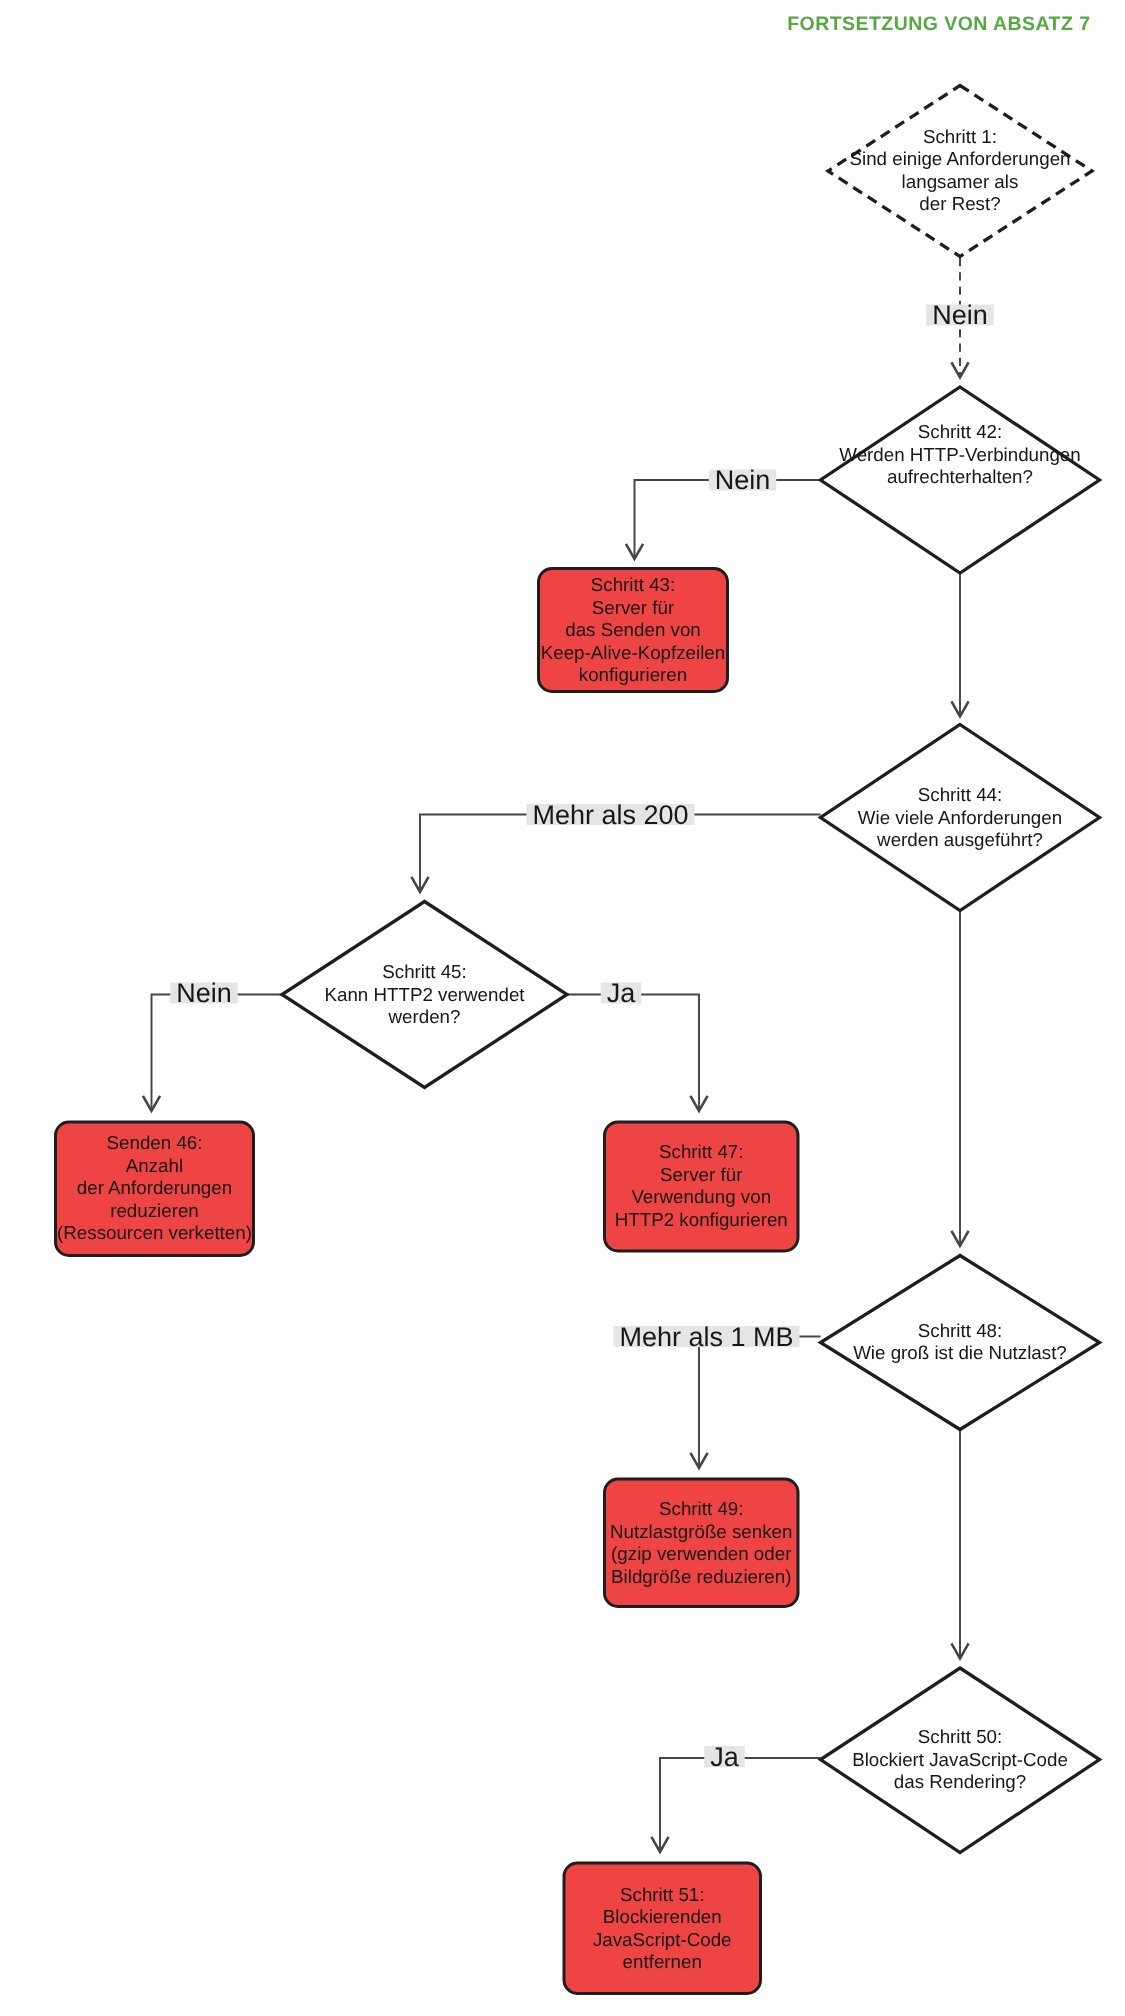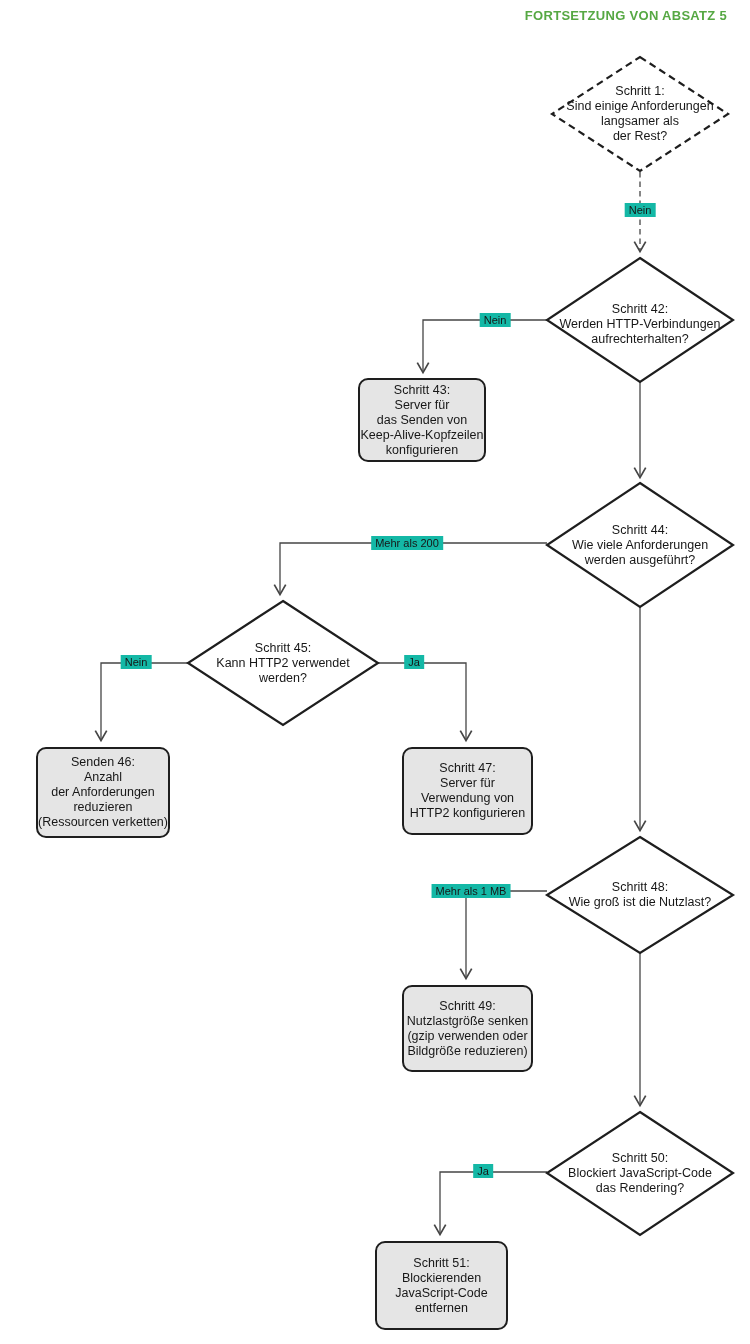--- a/index.html
+++ b/index.html
@@ -17,33 +17,33 @@
   .shape.dashed{stroke-dasharray:7 4.5;}
   .edge{fill:none;stroke:#454545;stroke-width:1.3;}
   .edge.dashed{stroke-dasharray:5.5 4;}
   .node{
     position:absolute;display:flex;flex-direction:column;align-items:center;justify-content:center;
     text-align:center;font-size:12.5px;line-height:15px;
   }
   .node .node-title{font-weight:normal;}
   .node .node-body{white-space:pre-line;}
   .box{
-    border:2.5px solid #1e1e1e;border-radius:10px;background:#e5e5e5;box-sizing:border-box;
+    border:2.5px solid #1e1e1e;border-radius:10px;background:#ef4444;box-sizing:border-box;
   }
   .edge-label{
     position:absolute;transform:translate(-50%,-50%);
-    background:#14b8a6;padding:0 4px;font-size:11px;line-height:14px;white-space:nowrap;
+    background:#e5e5e5;padding:0 4px;font-size:18px;line-height:14px;white-space:nowrap;
   }
 </style>
 </head>
 <body>
 
 <div class="canvas">
 
-  <div class="page-title" style="color: rgb(86, 168, 67);">FORTSETZUNG VON ABSATZ 5</div>
+  <div class="page-title" style="color: rgb(86, 168, 67);">FORTSETZUNG VON ABSATZ 7</div>
 
   <svg class="layer" width="750" height="1344" viewBox="0 0 750 1344">
     <defs>
       <marker id="arrow" viewBox="0 0 10 10" refX="7.6" refY="5" markerWidth="11" markerHeight="11" orient="auto">
         <path d="M1,1 L8,5 L1,9" fill="none" stroke="#454545" stroke-width="1.2"></path>
       </marker>
     </defs>
 
     <line class="edge dashed" x1="640" y1="172" x2="640" y2="251" marker-end="url(#arrow)"></line>
     <polyline class="edge" points="547,320 423,320 423,372" marker-end="url(#arrow)"></polyline>
@@ -64,21 +64,21 @@
     <polygon class="shape" points="640,1112 733,1173 640,1235 547,1173"></polygon>
   </svg>
 
   <div class="node" style="left:552px;top:57px;width:176px;height:114px;">
     <div class="node-title">Schritt 1:</div>
     <div class="node-body">Sind einige Anforderungen
 langsamer als
 der Rest?</div>
   </div>
 
-  <div class="node" style="left:547px;top:262px;width:186px;height:124px;">
+  <div class="node" style="left:547px;top:241px;width:186px;height:124px;">
     <div class="node-title">Schritt 42:</div>
     <div class="node-body">Werden HTTP-Verbindungen
 aufrechterhalten?</div>
   </div>
 
   <div class="node box" style="left:358px;top:378px;width:128px;height:84px;">
     <div class="node-title">Schritt 43:</div>
     <div class="node-body">Server für
 das Senden von
 Keep-Alive-Kopfzeilen

